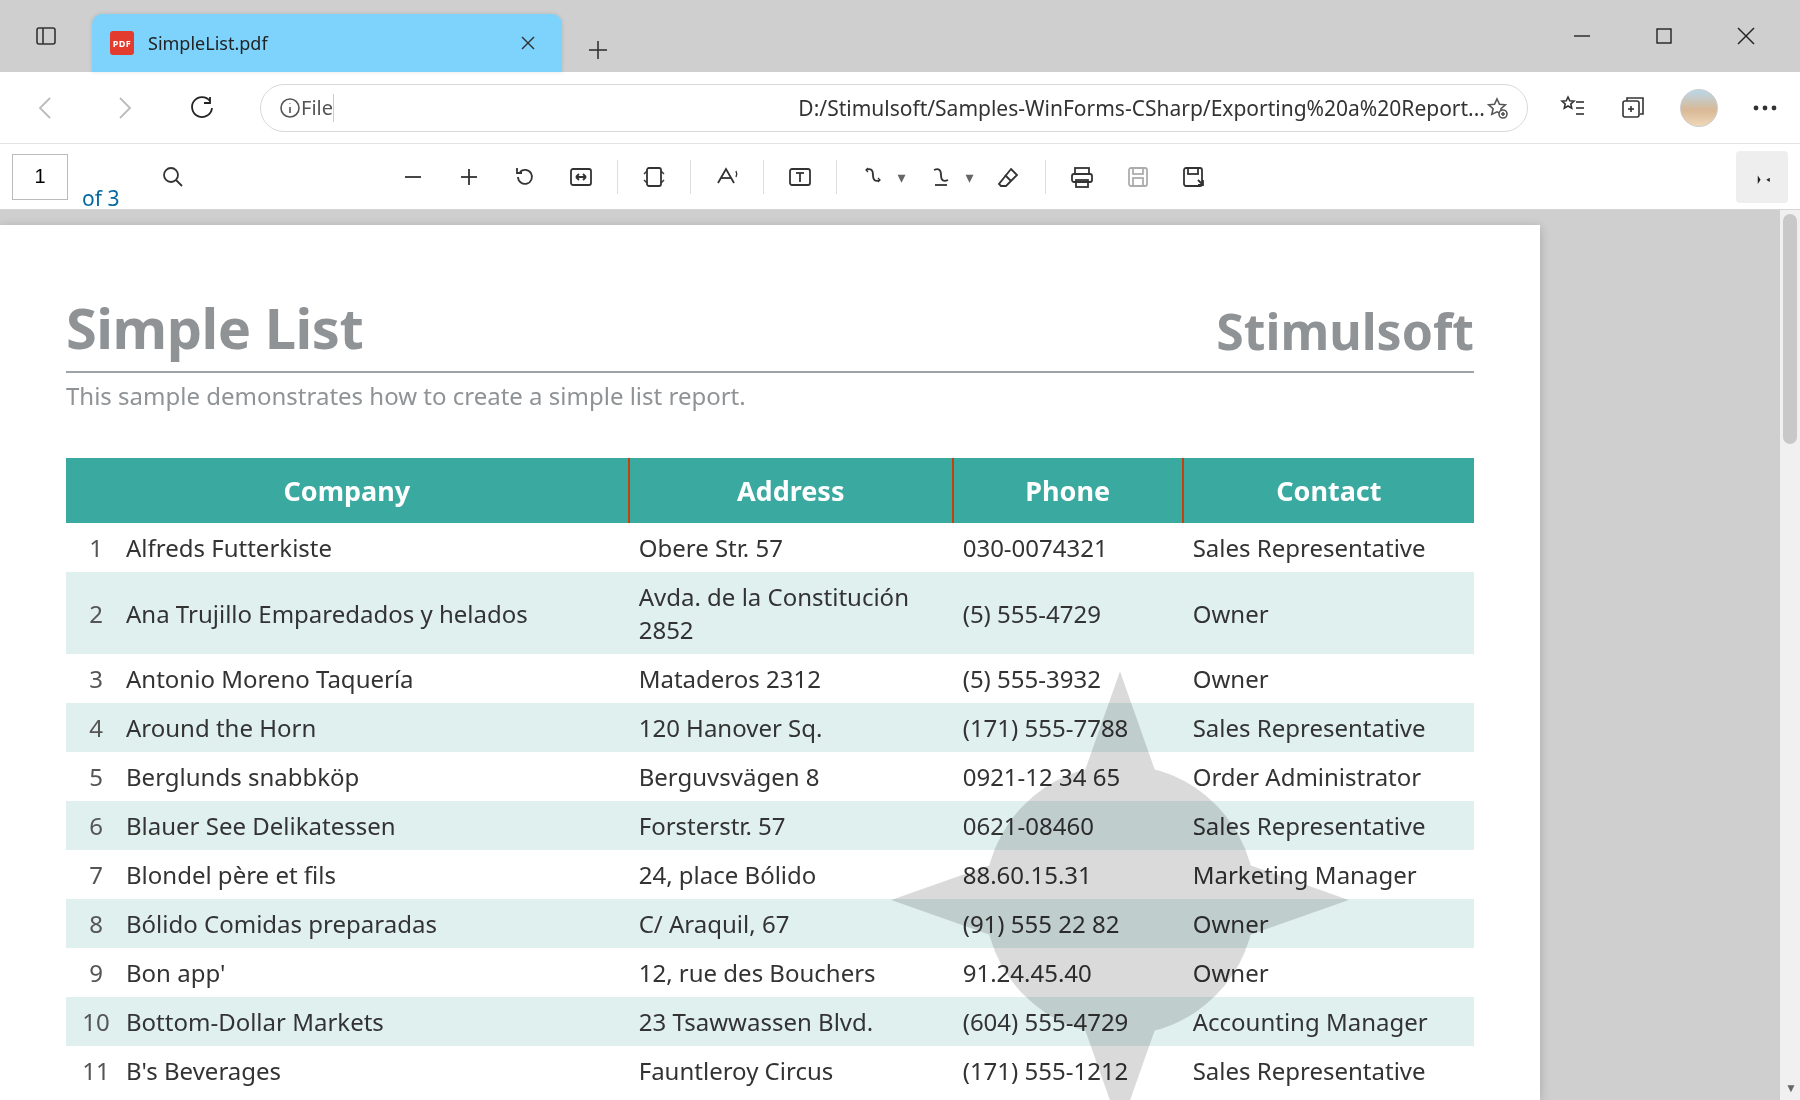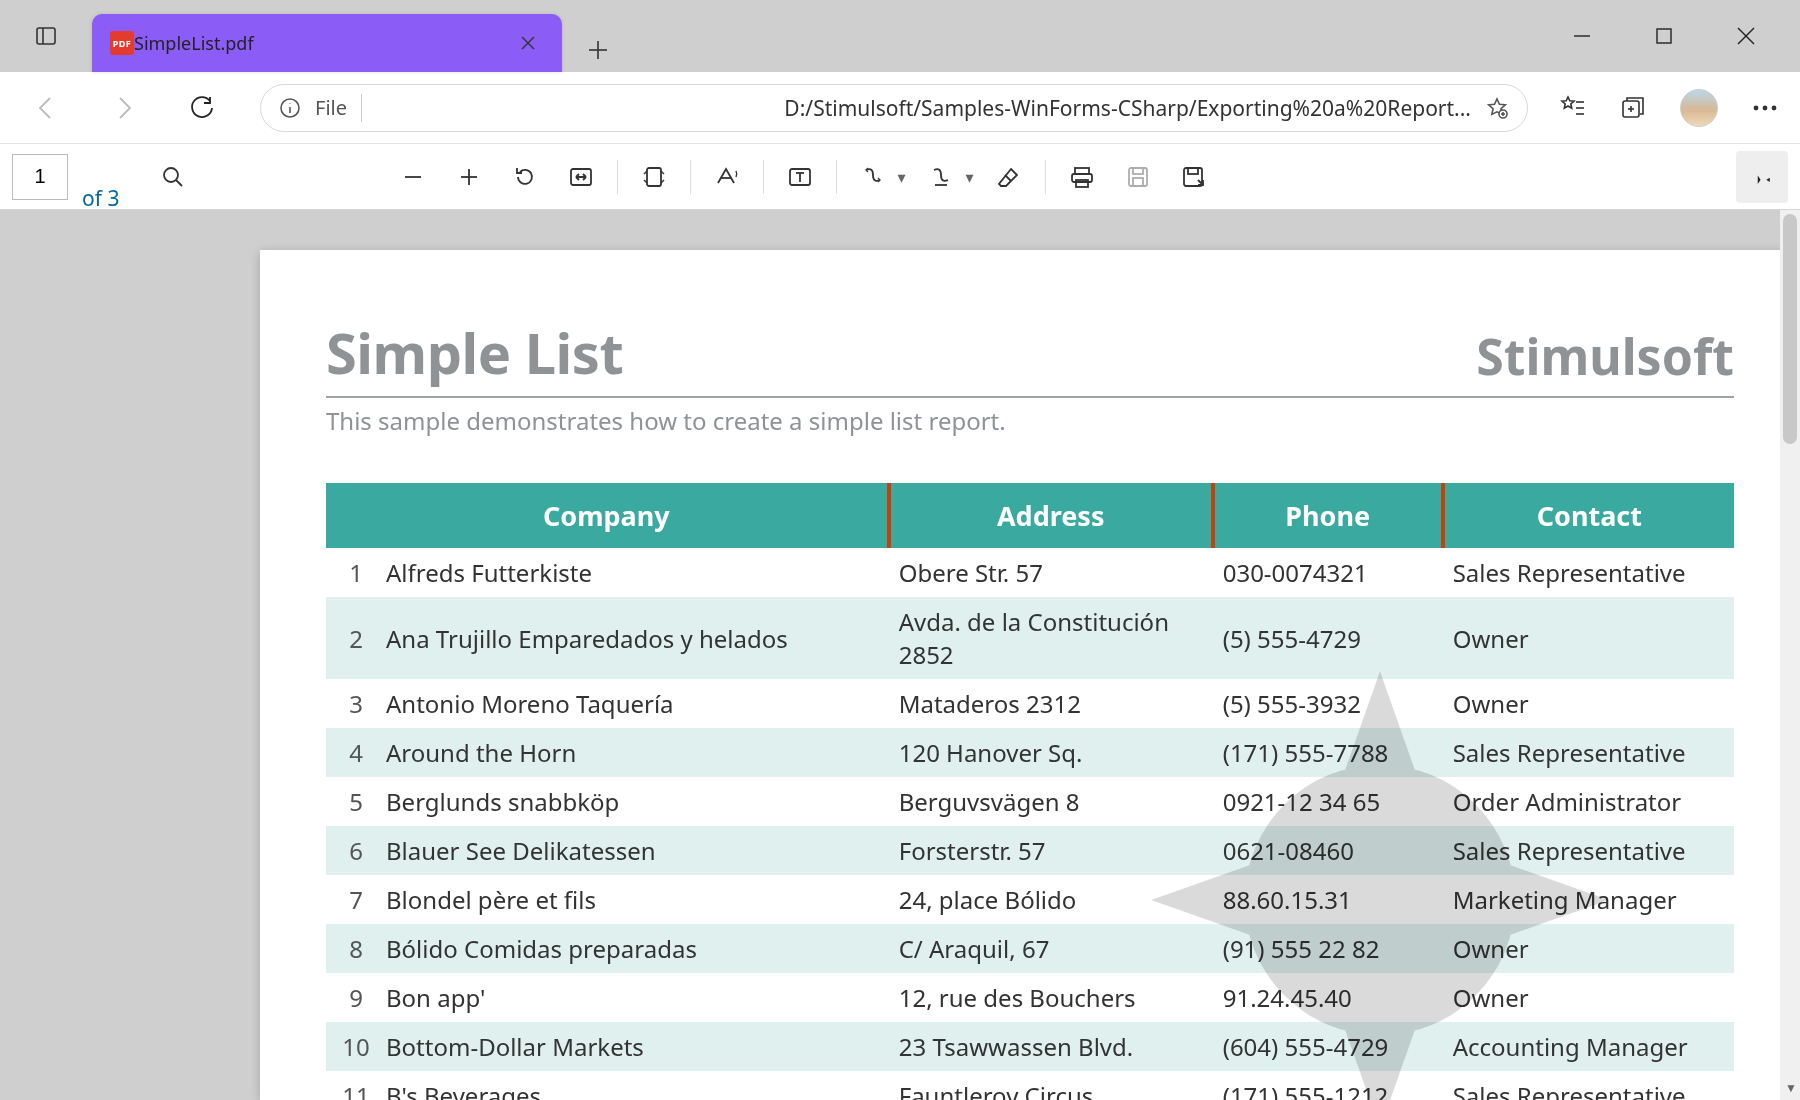--- a/index.html
+++ b/index.html
@@ -23,27 +23,28 @@
     display:flex;
     align-items:center;
     justify-content:center;
   }
   .tabstrip {
     display:flex;
     align-items:flex-end;
     height:100%;
   }
   .tab {
-    background:#8b5cf6;
+    background:#7dd3fc;
     height:58px;
     min-width: 470px;
     border-radius: 10px 10px 0 0;
     display:flex;
     align-items:center;
     padding:0 18px;
+    gap:14px;
     margin-top:14px;
     box-shadow: 0 0 4px rgba(0,0,0,.12);
   }
   .pdf-badge {
     width:24px;height:24px;background:#e33b2e;border-radius:3px;
     display:flex;align-items:center;justify-content:center;
     color:#fff;font-size:9px;font-weight:700;letter-spacing:.5px;
   }
   .tab-title { font-size:18px;color:#222; flex:1;}
   .tab-close { width:32px;height:32px;display:flex;align-items:center;justify-content:center;color:#333;font-size:18px;}
@@ -73,21 +74,20 @@
   .url-box {
     flex:1;
     height:48px;
     background:#fff;
     border:1px solid #d9d9d9;
     border-radius:24px;
     display:flex;
     align-items:center;
     padding:0 18px;
     margin:0 26px 0 34px;
-    gap:14px;
     color:#333;
   }
   .url-box .scheme { color:#555;font-size:20px;}
   .url-box .sep { width:1px;height:28px;background:#ccc;}
   .url-text { font-size:21px;color:#333;white-space:nowrap;overflow:hidden;text-overflow:ellipsis;flex:1;text-align:right;}
   .right-icons { display:flex;align-items:center;gap:34px;margin-left:4px;}
   .avatar {
     width:38px;height:38px;border-radius:50%;
     background: linear-gradient(180deg,#b9d8ea 0%,#d8b896 55%,#f0d8b8 100%);
     border:1px solid #ccc;
@@ -112,22 +112,22 @@
   .tb-sep { width:1px;height:34px;background:#ddd;margin:0 6px;}
   .tb-spacer { flex:0 0 180px; }
   .pin-btn { margin-left:auto; background:#eee;border-radius:4px;}
   .chev { font-size:16px;color:#666;margin-left:-6px;margin-right:6px;}
   .canvas-area {
     background:#cfcfcf;
     height: calc(1100px - 72px - 72px - 66px);
     overflow:hidden;
     position:relative;
     display:flex;
-    justify-content:flex-end;
-    padding-top:40px;
+    justify-content:flex-start;
+    padding-top:15px;
   }
   .page {
     width:1540px;
     background:#fff;
     position:relative;
     padding:64px 66px 0 66px;
     box-shadow:0 2px 10px rgba(0,0,0,.2);
   }
   .report-header {
     display:flex;
@@ -141,21 +141,21 @@
   .subhead { display:flex;justify-content:space-between;margin-top:6px;color:#8f9396;font-size:24px;}
   .data-table {
     margin-top:46px;
     width:100%;
     border-collapse:collapse;
     font-size:24px;
     color:#333;
   }
   .data-table thead th {
     background:#3aa99f;color:#fff;font-weight:700;font-size:27px;
-    padding:14px 8px;border-right:4px solid #c2410c;text-align:center;
+    padding:14px 8px;border-right:2px solid #c2410c;text-align:center;
   }
   .data-table thead th:last-child {border-right:none;}
   .data-table tbody td { padding:8px 10px; }
   .data-table tbody tr:nth-child(even) td { background:#e0f0ef; }
   .data-table .idx { width:62px;text-align:center;color:#555;}
   .col-company{width:500px;}
   .col-address{width:324px;}
   .col-phone{width:230px;}
   .col-contact{}
   .watermark {

